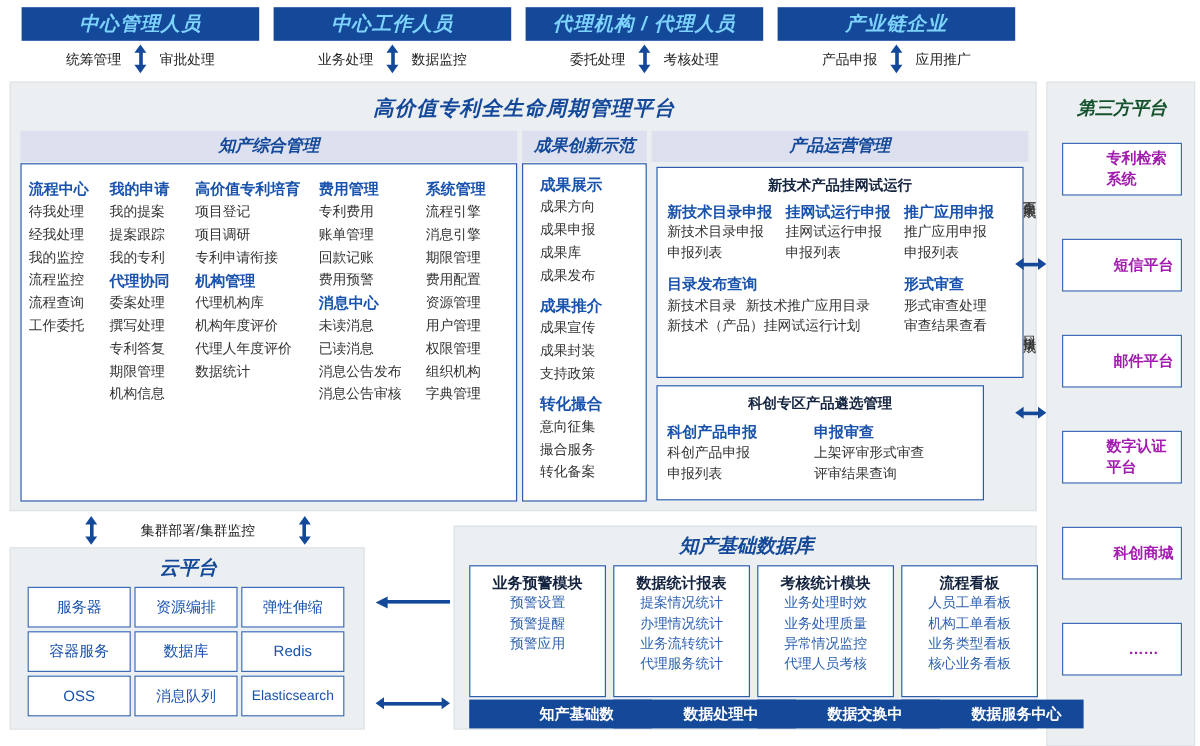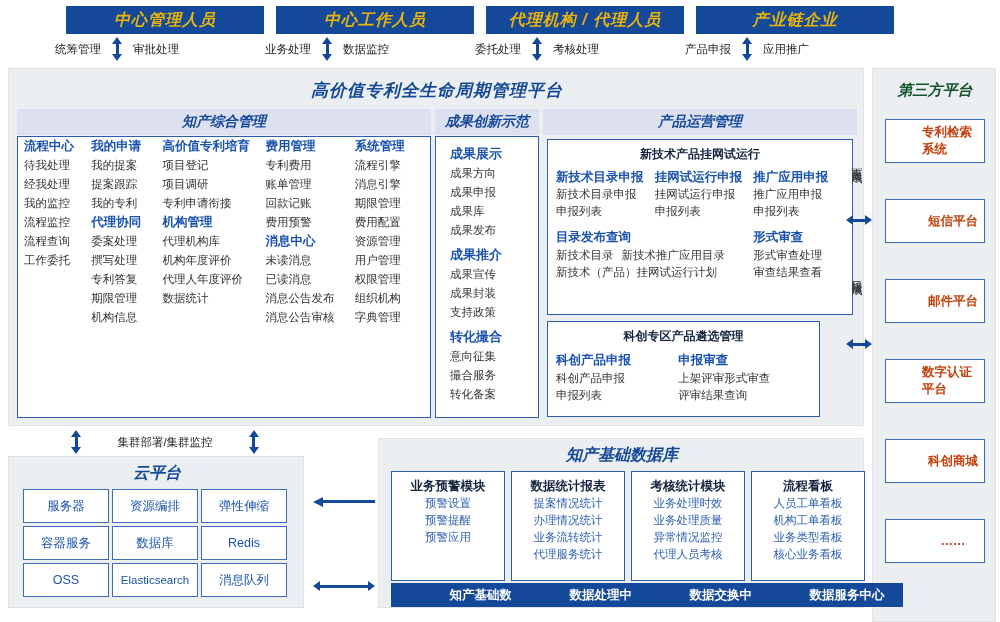--- a/index.html
+++ b/index.html
@@ -5,24 +5,23 @@
   html,body{margin:0;padding:0;background:#ffffff;}
   body{
     width:1000px;height:622px;position:relative;overflow:hidden;
     font-family:"Liberation Sans","DejaVu Sans",sans-serif;
     color:#1b1b1b;
   }
   .abs{position:absolute;box-sizing:border-box;}
 
   
   .role-bar{
-    background:#14499a;color:#eab308;font-weight:bold;font-size:16px;
+    background:#14499a;color:#7dd3fc;font-weight:bold;font-size:16px;
     display:flex;align-items:center;justify-content:center;font-style:italic;
     letter-spacing:1px;
-    margin-left:48px;
   }
   .role-sub{
     display:flex;align-items:center;justify-content:center;
     font-size:11.5px;color:#222;gap:10px;
   }
   .role-sub span.lbl{white-space:nowrap;}
 
   
   .vda{width:12px;height:24px;position:relative;flex:0 0 12px;}
   .vda:before,.vda:after{
@@ -58,21 +57,21 @@
   .grp-title{color:#1a53ad;font-weight:bold;font-size:12.5px;line-height:19px;white-space:nowrap;}
   .leaf{color:#333;font-size:11.5px;line-height:19px;white-space:nowrap;}
 
   .sub-box{border:1px solid #2c5cab;background:#fff;}
   .sub-title{font-size:12px;font-weight:bold;color:#14233f;text-align:center;}
 
   
   .third{background:#eceff1;border:1px solid #dfe3e6;}
   .third-title{font-size:15px;font-weight:bold;font-style:italic;color:#14532d;text-align:center;}
   .tp-box{
-    border:1.4px solid #3d6cb5;background:#fff;color:#c2410c;font-size:12.5px;font-weight:bold;
+    border:1.4px solid #3d6cb5;background:#fff;color:#a21caf;font-size:12.5px;font-weight:bold;
     display:flex;align-items:center;justify-content:center;padding-left:36px;
   }
   .vtext{
     writing-mode:vertical-rl;text-orientation:upright;font-size:11px;color:#333;
     letter-spacing:1px;line-height:13px;
   }
 
   
   .cloud{background:#eceff1;border:1px solid #dfe3e6;}
   .cloud-title{font-size:16px;font-weight:bold;font-style:italic;color:#14499a;text-align:center;}
@@ -142,21 +141,21 @@
       <span class="lbl">应用推广</span>
     </div>
   </div>
 </div>
 
 <div class="platform abs" style="left:8px;top:68px;width:856px;height:358px;">
   <div class="platform-title abs" style="left:0;top:10px;width:856px;height:22px;">高价值专利全生命周期管理平台</div>
 
   <div class="abs" style="left:8px;top:40px;width:414px;height:310px;">
     <div class="panel-head" style="width:414px;height:26px;">知产综合管理</div>
-    <div class="panel-body abs" style="left:0;top:27px;width:414px;height:282px;padding:0 6px;">
+    <div class="panel-body abs" style="left:0;top:27px;width:414px;height:282px;padding:12px 6px;">
       <div style="display:flex;gap:0;align-items:flex-start;">
         <div class="col" style="width:68px;">
           <div class="grp-title">流程中心</div>
           <div class="leaf">待我处理</div>
           <div class="leaf">经我处理</div>
           <div class="leaf">我的监控</div>
           <div class="leaf">流程监控</div>
           <div class="leaf">流程查询</div>
           <div class="leaf">工作委托</div>
         </div>
@@ -323,22 +322,22 @@
 <div class="cloud abs" style="left:8px;top:456px;width:296px;height:152px;">
   <div class="cloud-title abs" style="left:0;top:6px;width:296px;">云平台</div>
   <div class="abs" style="left:14px;top:32px;width:268px;height:112px;display:grid;grid-template-columns:repeat(3,86px);grid-template-rows:repeat(3,34px);gap:3px;">
     <div class="cloud-cell">服务器</div>
     <div class="cloud-cell">资源编排</div>
     <div class="cloud-cell">弹性伸缩</div>
     <div class="cloud-cell">容器服务</div>
     <div class="cloud-cell">数据库</div>
     <div class="cloud-cell">Redis</div>
     <div class="cloud-cell">OSS</div>
+    <div class="cloud-cell">消息队列</div>
     <div class="cloud-cell" style="font-size:11.5px;">Elasticsearch</div>
-    <div class="cloud-cell">消息队列</div>
   </div>
 </div>
 
 <div class="abs la" style="left:313px;top:473px;width:62px;height:10px;">
     <i></i>
   </div>
 <div class="abs hda" style="left:313px;top:546px;width:62px;height:12px;">
   <i style="width:52px;"></i>
 </div>
 

